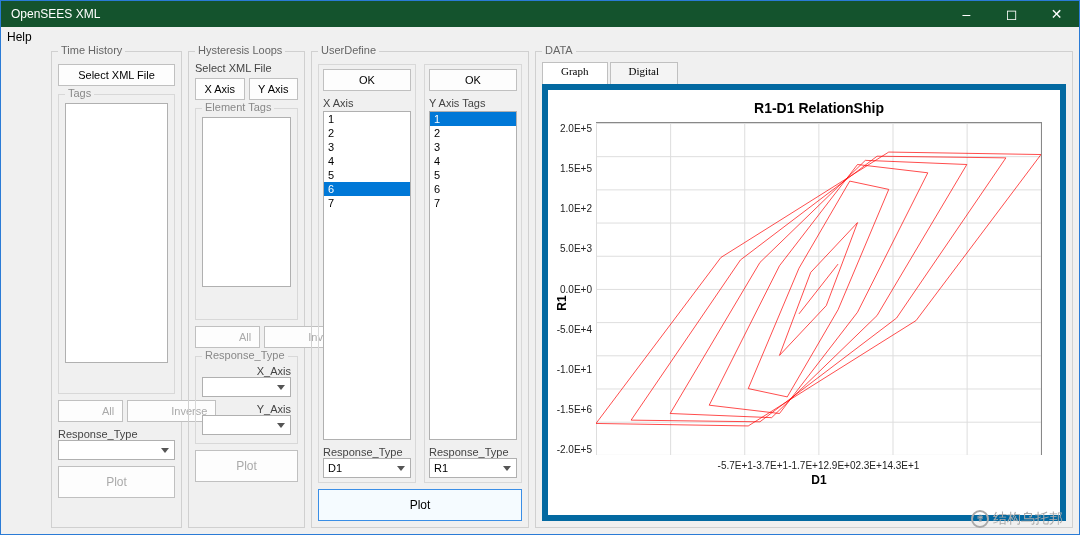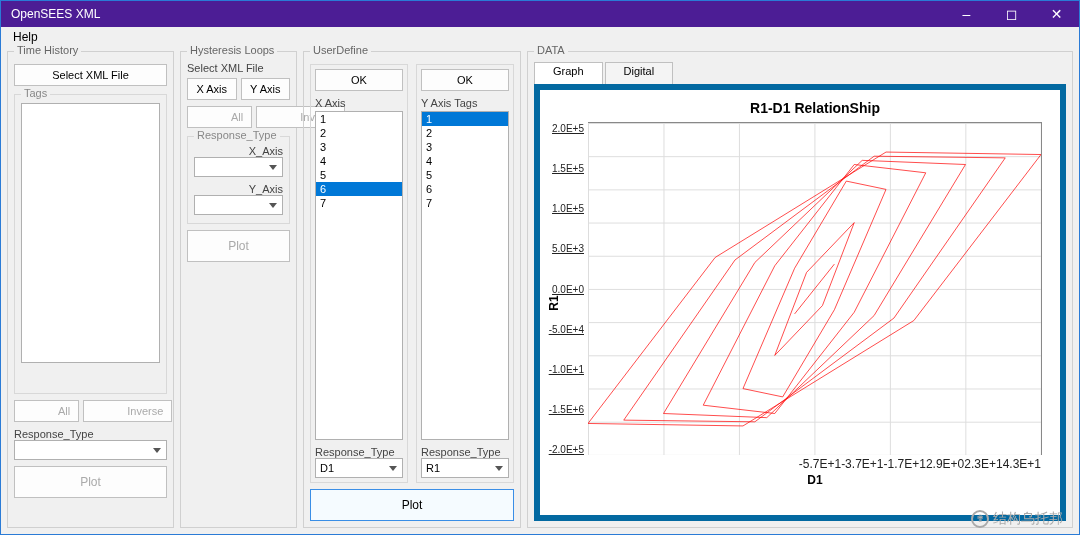--- a/index.html
+++ b/index.html
@@ -13,21 +13,21 @@
   .window {
     width: 1080px;
     height: 535px;
     background: #f0f0f0;
     display: flex;
     flex-direction: column;
     border: 1px solid #2a7bd6;
     position: relative;
   }
   .titlebar {
-    background: #4c1d95;
+    background: #14532d;
     color: #fff;
     height: 26px;
     display: flex;
     align-items: center;
     padding-left: 10px;
     font-size: 12px;
     justify-content: space-between;
   }
   .winbtns { display: flex; height: 100%; }
   .winbtn {
@@ -36,21 +36,21 @@
     align-items: center;
     justify-content: center;
     color: #fff;
     font-size: 14px;
   }
   .menubar {
     background: #f0f0f0;
     height: 20px;
     display: flex;
     align-items: center;
-    padding-left: 12px;
+    padding-left: 6px;
     font-size: 12px;
   }
   .content {
     flex: 1;
     display: flex;
     padding: 4px 6px 6px 6px;
     gap: 6px;
   }
   .panel {
     border: 1px solid #d0d0d0;
@@ -160,20 +160,21 @@
     height: 22px;
     margin-top: 4px;
   }
   .tab {
     border: 1px solid #c0c0c0;
     border-bottom: none;
     padding: 2px 18px;
     font-size: 11px;
     background: #f4f4f4;
     margin-right: 2px;
+    font-family: Liberation Serif, serif;
   }
   .tab.active { background: #fff; }
   .chartwrap {
     flex: 1;
     border: 6px solid #0369a1;
     background: #fff;
     position: relative;
     padding: 10px 18px 28px 48px;
     display: flex;
     flex-direction: column;
@@ -201,29 +202,28 @@
   .yticks {
     position: absolute;
     left: -52px; top: 0; bottom: 0;
     width: 48px;
     display: flex;
     flex-direction: column;
     justify-content: space-between;
     text-align: right;
     font-size: 10px;
     color: #222;
-    text-decoration: underline;
   }
   .xticks {
     position: absolute;
     left: 0; right: 0;
     bottom: -16px;
     display: flex;
-    justify-content: flex-end;
-    font-size: 12px;
+    justify-content: center;
+    font-size: 10px;
     color: #222;
   }
   .ylabel-txt {
     position: absolute;
     left: 6px; top: 50%;
     transform: translateY(-50%) rotate(-90deg);
     font-weight: bold;
     font-size: 12px;
   }
   .xlabel-txt {
@@ -261,21 +261,21 @@
       <div class="winbtn">◻</div>
       <div class="winbtn close">✕</div>
     </div>
   </div>
   <div class="menubar">
     <span>Help</span>
   </div>
 
   <div class="content">
 
-    <div class="panel" style="width:167px;">
+    <div class="panel" style="width:131px;margin-left:44px;">
       <span class="panel-title">Time History</span>
       <button class="btn" style="margin-top:6px;">Select XML File</button>
       <div class="group" style="height:300px;">
         <span class="group-title">Tags</span>
         <div class="listbox" style="height:260px;"></div>
       </div>
       <div class="btn-row" style="margin-top:6px;">
         <button class="btn" disabled="">All</button>
         <button class="btn" disabled="">Inverse</button>
       </div>
@@ -283,20 +283,24 @@
       <div class="selectbox"></div>
       <div class="plotbtn disabled">Plot</div>
     </div>
 
     <div class="panel" style="width:117px;">
       <span class="panel-title">Hysteresis Loops</span>
       <div class="label" style="margin-top:4px;">Select XML File</div>
       <div class="btn-row" style="margin-top:4px;">
         <button class="btn">X Axis</button>
         <button class="btn">Y Axis</button>
+      </div>
+      <div class="group" style="height:212px;">
+        <span class="group-title">Element Tags</span>
+        <div class="listbox" style="height:170px;"></div>
       </div>
       <div class="btn-row" style="margin-top:6px;">
         <button class="btn" disabled="">All</button>
         <button class="btn" disabled="">Inverse</button>
       </div>
       <div class="group" style="padding-bottom:8px;">
         <span class="group-title">Response_Type</span>
         <div class="label" style="margin-top:0;">X_Axis</div>
         <div class="selectbox"></div>
         <div class="label">Y_Axis</div>
@@ -352,21 +356,21 @@
         <div class="tab active">Graph</div>
         <div class="tab">Digital</div>
       </div>
       <div class="chartwrap">
         <div class="chart-title">R1-D1 RelationShip</div>
         <div class="ylabel-txt">R1</div>
         <div class="plotarea" id="plotarea">
           <div class="yticks" id="yticks">
               <div>2.0E+5</div>
               <div>1.5E+5</div>
-              <div>1.0E+5</div>
+              <div>1.0E+2</div>
               <div>5.0E+3</div>
               <div>0.0E+0</div>
               <div>-5.0E+4</div>
               <div>-1.0E+1</div>
               <div>-1.5E+6</div>
               <div>-2.0E+5</div>
             </div>
           <div class="xticks" id="xticks">
               <div>-5.7E+1</div>
               <div>-3.7E+1</div>

